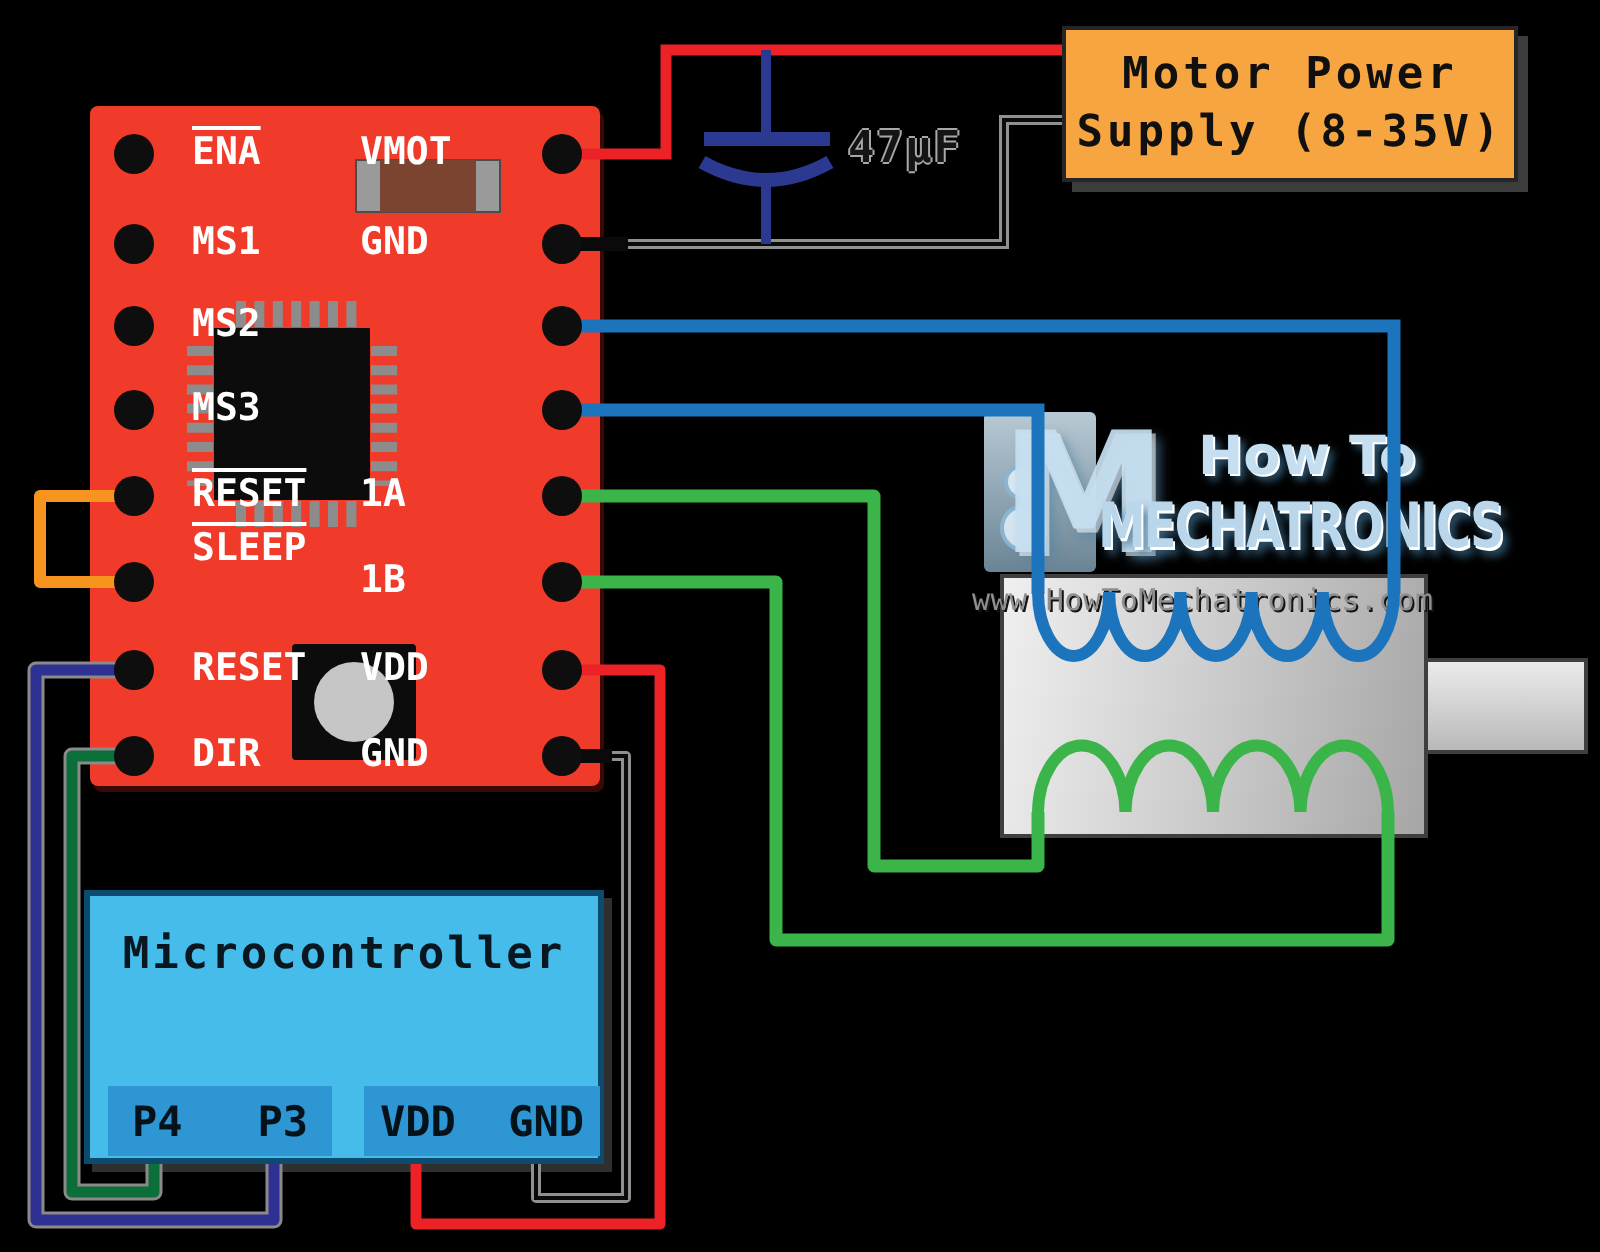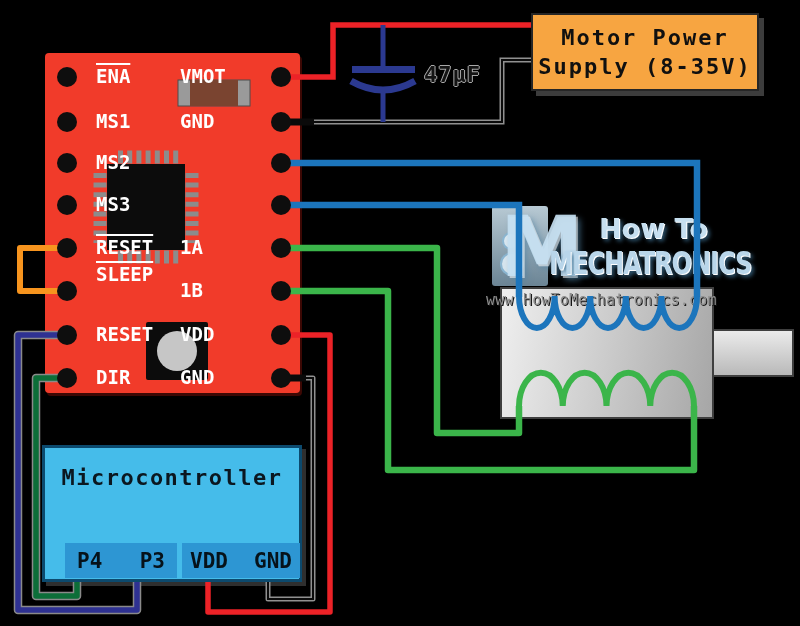--- a/index.html
+++ b/index.html
@@ -25,21 +25,21 @@
 
   
   .mcu{position:absolute;left:42px;top:445px;width:254px;height:131px;background:#45BCEA;
        border:3px solid #0c4a6e;box-shadow:4px 4px 0 #2f2f2f;z-index:10;box-sizing:content-box;
        color:#0b1720;}
   .mcu-line{position:absolute;width:100%;text-align:center;
             font:bold 22px "DejaVu Sans Mono",monospace;letter-spacing:1.5px;white-space:pre;}
   .strip{position:absolute;top:95px;height:35px;background:#2D96D3;box-sizing:border-box;
          display:flex;align-items:center;justify-content:space-between;
          font:bold 21px "DejaVu Sans Mono",monospace;color:#06121a;}
-  .strip1{left:20px;width:112px;padding:0 12px;}
+  .strip1{left:9px;width:112px;padding:0 12px;}
   .strip2{left:137px;width:118px;padding:0 8px;}
 
   
   .motor-body{position:absolute;left:500px;top:287px;width:210px;height:128px;
               background:linear-gradient(100deg,#efefef 0%,#cfcfcf 45%,#a6a6a6 100%);
               border:2px solid #3f3f3f;z-index:4;}
   .motor-shaft{position:absolute;left:712px;top:329px;width:78px;height:44px;
                background:linear-gradient(180deg,#ebebeb,#b9b9b9);
                border:2px solid #3f3f3f;z-index:3;}
 

